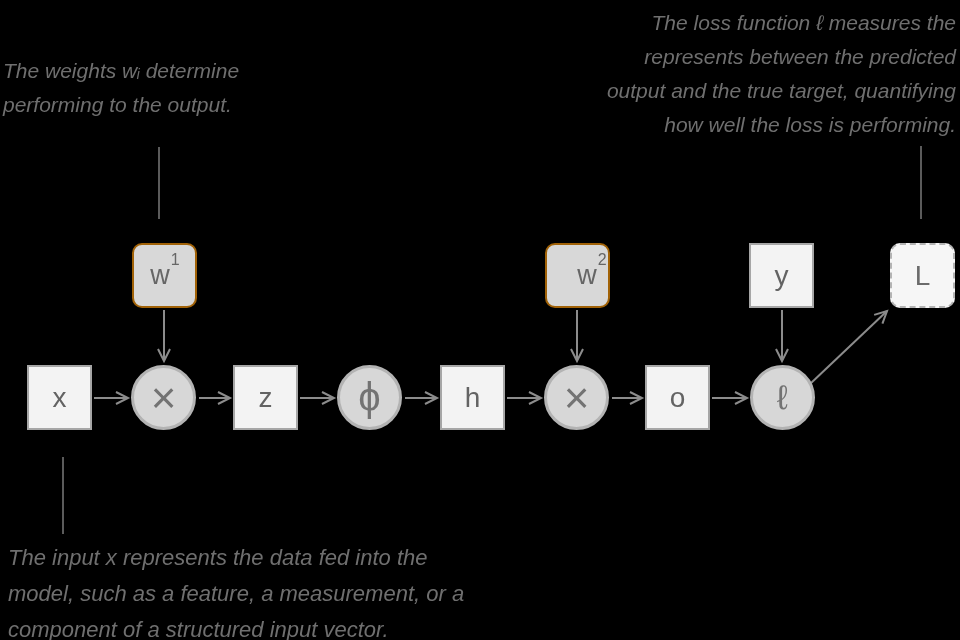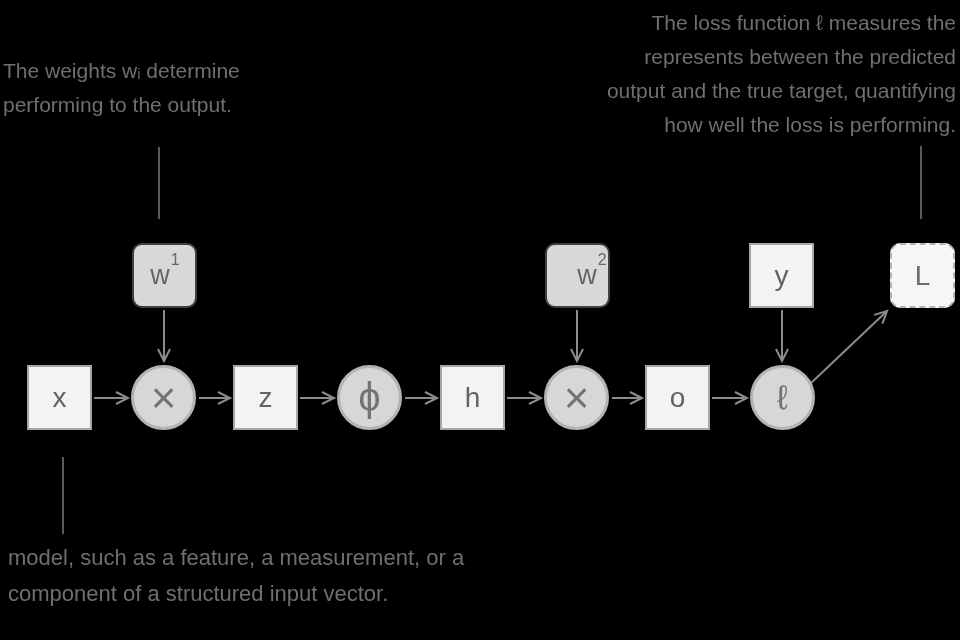--- a/index.html
+++ b/index.html
@@ -1,42 +1,42 @@
 <!DOCTYPE html>
 <html><head>
 <meta charset="utf-8">
 <style>
   html,body{margin:0;padding:0;background:#000;}
   #canvas{
     position:relative;width:960px;height:640px;background:#000000;
     overflow:hidden;font-family:"Liberation Sans","DejaVu Sans",sans-serif;
   }
   
-  .ann{position:absolute;color:#6f6f6f;white-space:nowrap;}
+  .ann{position:absolute;color:#6f6f6f;white-space:nowrap;font-style:italic;}
   .ann .ann-line{white-space:nowrap;}
   .ann-weights{left:3px;top:38px;font-size:21px;line-height:34px;text-align:left;margin-top:16px;}
   .ann-loss{right:4px;top:6px;font-size:21px;line-height:34px;text-align:right;}
   .ann-input{left:8px;top:540px;font-size:22px;line-height:36px;text-align:left;}
   
   svg.edges{position:absolute;left:0;top:0;width:960px;height:640px;}
   
   .node{
     position:absolute;display:flex;align-items:center;justify-content:center;
     box-sizing:border-box;color:#636363;
   }
   .node.square{
     width:65px;height:65px;background:#f3f3f3;border:2px solid #a6a6a6;
     font-size:28px;
   }
   .node.circle{
     width:65px;height:65px;border-radius:50%;
     background:#d7d7d7;border:3px solid #b3b3b3;color:#737373;
   }
   .node.wbox{
-    width:65px;height:65px;background:#d8d8d8;border:2px solid #404040;
+    width:65px;height:65px;background:#d8d8d8;border:2px solid #a16207;
     border-radius:10px;font-size:27px;color:#666;
   }
   .node.lbox{
     width:65px;height:65px;background:#f6f6f6;border:2px dashed #b3b3b3;
     border-radius:10px;font-size:28px;color:#6b6b6b;
   }
   .node.wbox sup{font-size:16px;line-height:0;position:relative;top:-9px;left:1px;}
   .sym-mult{font-size:44px;font-weight:400;}
   .sym-phi{font-size:40px;}
   .sym-ell{font-size:34px;}
@@ -65,20 +65,21 @@
   </div>
 
   <div class="ann ann-loss">
     <div class="ann-line">The loss function ℓ measures the</div>
     <div class="ann-line">represents between the predicted</div>
     <div class="ann-line">output and the true target, quantifying</div>
     <div class="ann-line">how well the loss is performing.</div>
   </div>
 
   <div class="ann ann-input">
+    <div class="ann-line">The input x represents the data fed into the</div>
     <div class="ann-line">model, such as a feature, a measurement, or a</div>
     <div class="ann-line">component of a structured input vector.</div>
   </div>
 
   <svg class="edges" viewBox="0 0 960 640">
     <defs>
       <marker id="chevron" markerUnits="userSpaceOnUse" markerWidth="18" markerHeight="18" refX="14" refY="8" orient="auto">
         <path d="M2,2 L14,8 L2,14" fill="none" stroke="#8c8c8c" stroke-width="2"></path>
       </marker>
     </defs>

